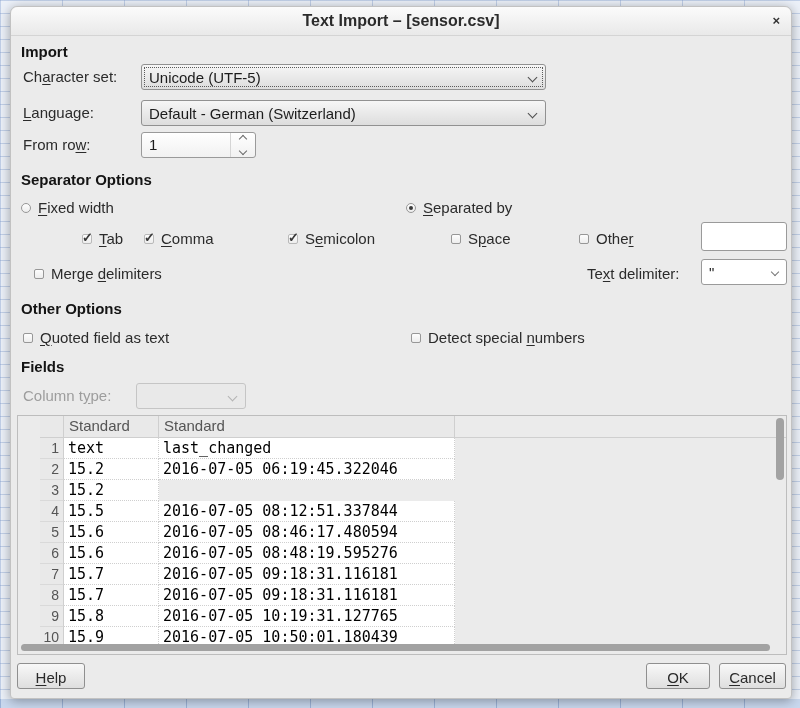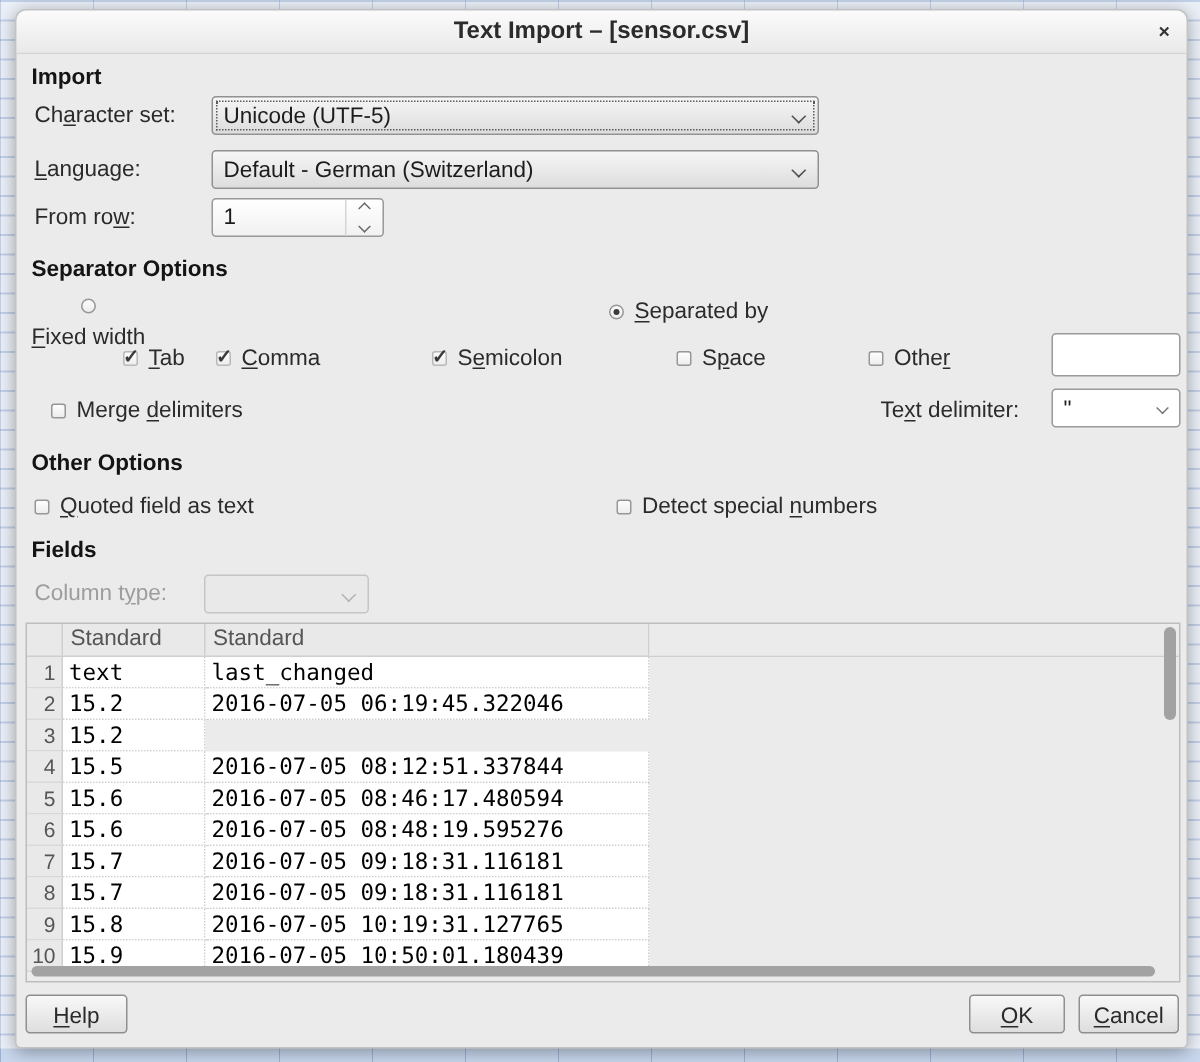--- a/index.html
+++ b/index.html
@@ -56,21 +56,21 @@
     background:linear-gradient(#fdfdfd,#ededed);position:relative;flex:0 0 auto;}
   .cb.checked{border-color:#b9b9b9;}
   .cb.checked::after{content:"✓";position:absolute;left:-1px;top:-5px;font-size:13px;
     font-weight:bold;color:#3a3a3a;}
   .rb{width:10px;height:10px;box-sizing:border-box;border:1px solid #979797;border-radius:50%;
     background:linear-gradient(#fdfdfd,#ededed);position:relative;flex:0 0 auto;}
   .rb.selected::after{content:"";position:absolute;left:2px;top:2px;width:4px;height:4px;
     border-radius:50%;background:#3a3a3a;}
   
   .tablebox{position:absolute;left:6px;top:408px;width:770px;height:240px;box-sizing:border-box;
-    background:#ebebeb;border:1px solid #bdbdbd;overflow:hidden;}
+    background:#ebebeb;border:1px solid #bdbdbd;overflow:hidden;padding-left:22px;}
   .thead{display:flex;height:21px;background:#e9e9e9;border-bottom:1px solid #cfcfcf;}
   .thead div{box-sizing:border-box;font-size:15px;color:#555;padding:1px 0 0 5px;}
   .th-num{width:24px;border-right:1px solid #cfcfcf;}
   .th-c1{width:95px;border-right:1px solid #cfcfcf;}
   .th-c2{width:296px;border-right:1px solid #cfcfcf;}
   .trow{display:flex;height:21px;}
   .tnum{width:24px;box-sizing:border-box;background:#e9e9e9;border-right:1px solid #cfcfcf;
     border-bottom:1px solid #d9d9d9;font-size:14px;color:#555;text-align:right;
     padding:2px 4px 0 0;}
   .tc1{width:95px;box-sizing:border-box;background:#fff;border-right:1px dotted #cfcfcf;
@@ -125,21 +125,21 @@
           <i class="chev up"></i>
         </span>
       <span>
           <i class="chev"></i>
         </span>
     </span>
   </div>
 
   <div class="heading" style="left:10px;top:164px;">Separator Options</div>
 
-  <div class="opt" style="left:10px;top:192px;flex-direction:column;">
+  <div class="opt" style="left:10px;top:192px;">
     <span class="rb"></span>
     <span><u>F</u>ixed width</span>
   </div>
   <div class="opt" style="left:395px;top:192px;">
     <span class="rb selected"></span>
     <span><u>S</u>eparated by</span>
   </div>
 
   <div class="opt" style="left:23px;top:223px;padding-left:48px;">
     <span class="cb checked"></span>

